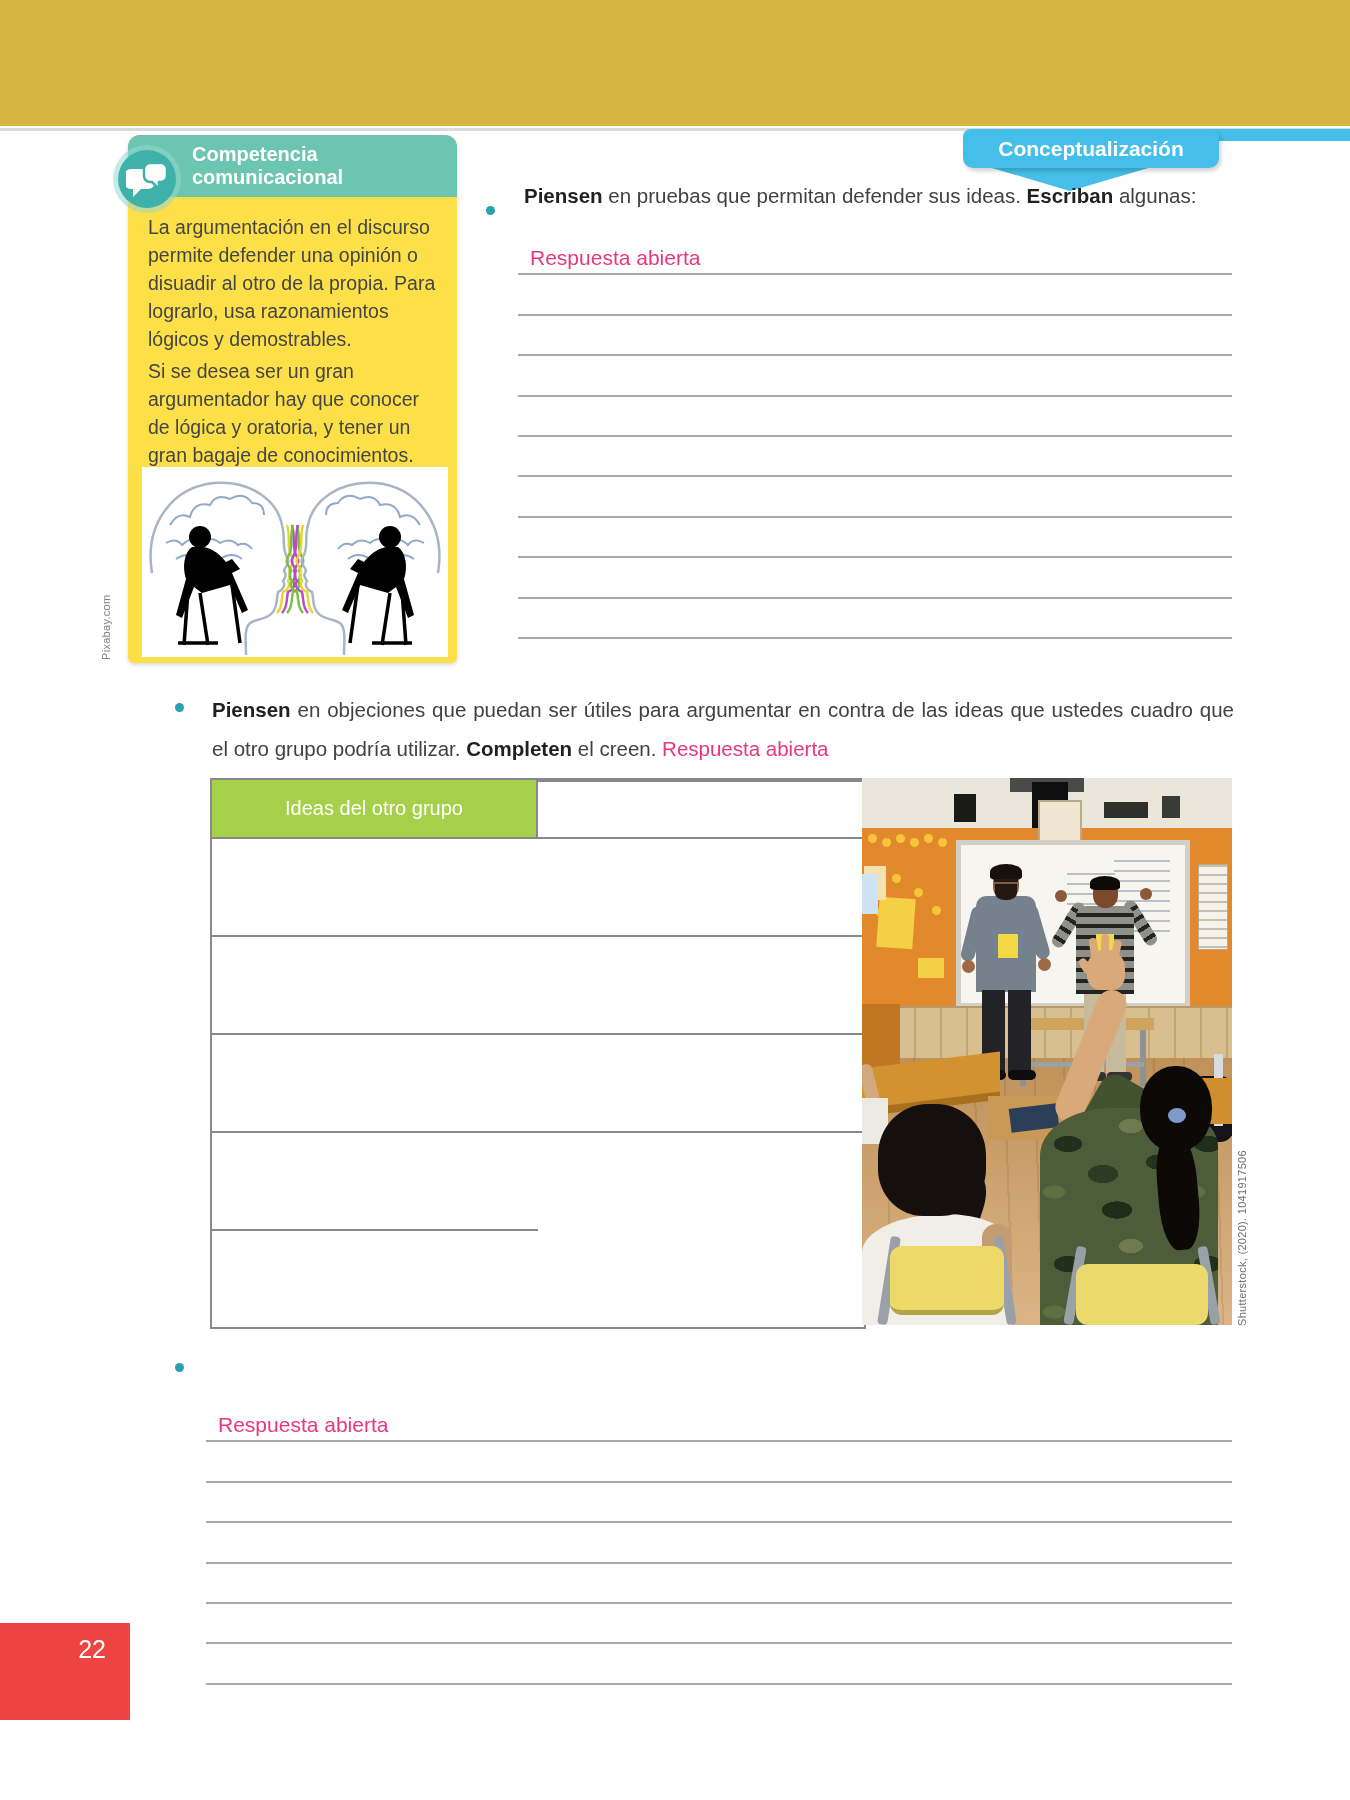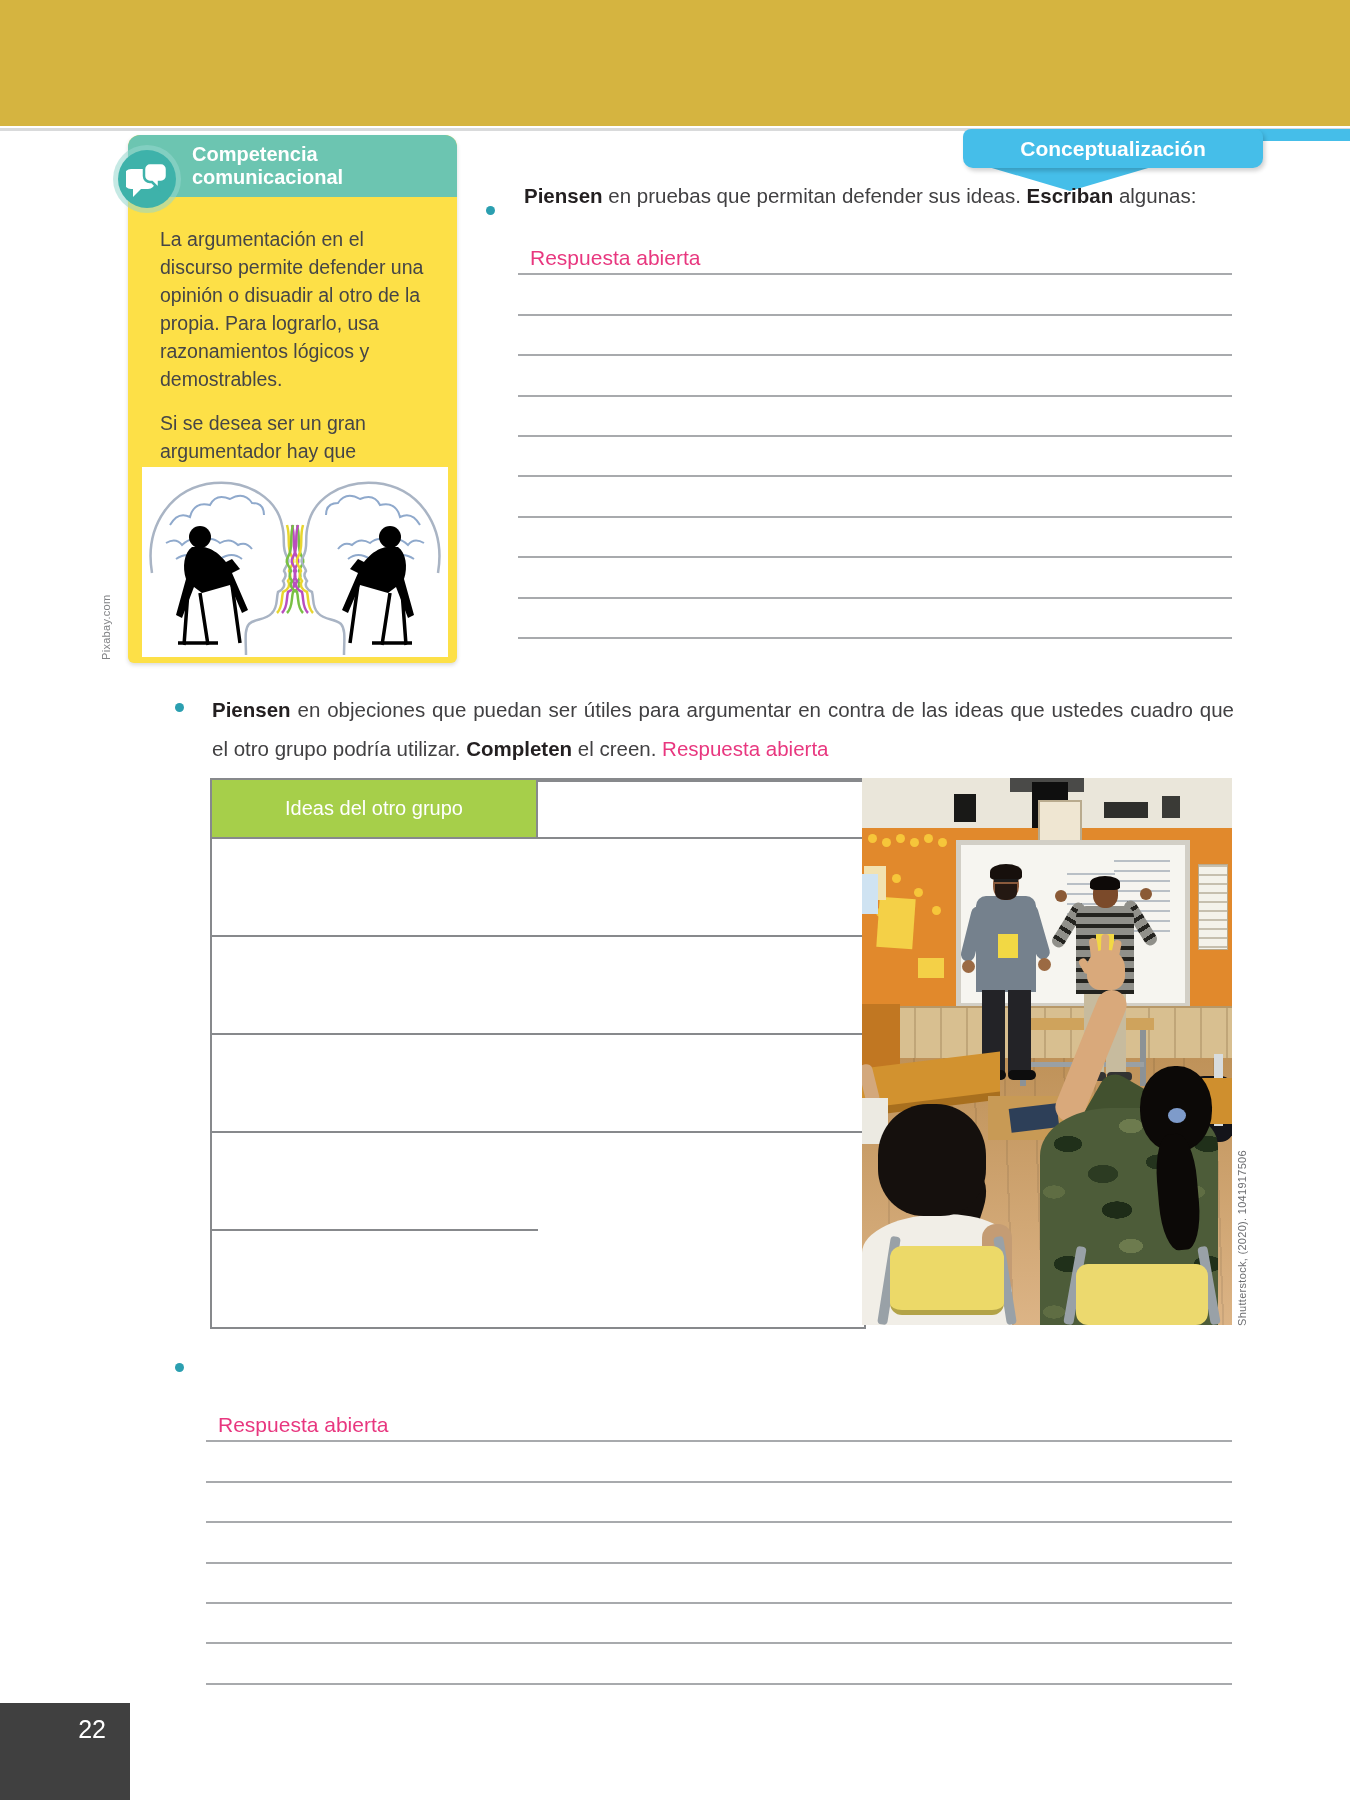--- a/index.html
+++ b/index.html
@@ -5,36 +5,36 @@
   html,body{margin:0;padding:0;background:#ffffff;}
   .page{position:relative;width:1350px;height:1800px;background:#fff;overflow:hidden;
         font-family:"Liberation Sans", sans-serif;color:#414042;}
 
   
   .banner{position:absolute;left:0;top:0;width:1350px;height:126px;background:#d5b440;}
   .toprule{position:absolute;left:0;top:128px;width:1350px;height:3px;background:#d9dadb;}
 
   
   .tab-strip{position:absolute;left:1160px;top:129px;width:190px;height:12px;background:#45bee9;}
-  .tab-body{position:absolute;left:963px;top:129px;width:300px;height:39px;background:#45bee9;
+  .tab-body{position:absolute;left:963px;top:129px;width:256px;height:39px;background:#45bee9;
             border-radius:8px 8px 10px 10px;box-shadow:2px 3px 4px rgba(0,0,0,.18);
             display:flex;align-items:center;justify-content:center;
             color:#fff;font-weight:bold;font-size:21px;}
   .tab-point{position:absolute;left:985px;top:166px;width:170px;height:25px;background:#45bee9;
              clip-path:polygon(0 0,100% 0,50% 100%);}
 
   
   .sidebar{position:absolute;left:128px;top:135px;width:329px;height:528px;
            background:#fde047;border-radius:12px 12px 6px 6px;box-shadow:0 2px 4px rgba(0,0,0,.15);}
   .sb-head{position:relative;width:100%;height:62px;background:#6cc5b1;border-radius:12px 12px 0 0;}
   .sb-title{padding:8px 6px 0 64px;color:#fff;font-weight:bold;font-size:20px;line-height:23px;}
   .badge{position:absolute;left:-10px;top:15px;width:58px;height:58px;border-radius:50%;
          background:#3eb2aa;box-shadow:0 0 0 5px rgba(150,215,205,.55);display:flex;align-items:center;justify-content:center;}
   .sb-body{padding:12px 14px 0 16px;font-size:19.5px;line-height:28px;color:#454547;}
-  .sb-body p{margin:16px;}
+  .sb-body p{margin:4px;}
   .illus{position:absolute;left:14px;top:332px;width:306px;height:190px;background:#ffffff;}
   .credit-v{position:absolute;font-size:11px;color:#808285;writing-mode:vertical-rl;transform:rotate(180deg);
             letter-spacing:.3px;}
   .credit-pixabay{left:100px;top:575px;height:85px;}
   .credit-shutter{left:1236px;top:1148px;height:178px;color:#6d6e71;}
 
   
   .dot{position:absolute;width:9px;height:9px;border-radius:50%;background:#2b9fb0;}
   .btext{position:absolute;font-size:20.5px;color:#414042;}
   .btext b{color:#231f20;}
@@ -53,21 +53,21 @@
              display:grid;grid-template-columns:1fr 1fr;grid-template-rows:57px repeat(5,1fr);
              border:2px solid #87898c;background:#fff;}
   .th{display:flex;align-items:center;justify-content:center;color:#fff;font-weight:normal;font-size:20px;}
   .th-left{background:#a6cf4a;}
   .th-right{background:#5cba4e;}
   .cell{border-top:2px solid #87898c;}
   .cell.left{border-right:2px solid #87898c;}
   .th-left{border-right:2px solid #87898c;}
 
   
-  .pageno{position:absolute;left:0;top:1703px;width:130px;height:97px;background:#404040;}
+  .pageno{position:absolute;left:0;top:1623px;width:130px;height:97px;background:#ef4444;}
   .pageno span{display:block;text-align:right;padding:12px 24px 0 0;font-size:25px;color:#fff;}
 
   
   .photo{position:absolute;left:862px;top:778px;width:370px;height:547px;overflow:hidden;background:#c8a06a;}
   .photo div{position:absolute;}
   .ceiling{left:0;top:0;width:370px;height:52px;background:#eae6da;}
   .proj{left:148px;top:0;width:74px;height:14px;background:#4a4a48;}
   .spk-a{left:92px;top:16px;width:22px;height:28px;background:#191917;}
   .spk-b{left:170px;top:4px;width:36px;height:46px;background:#0f0f0f;}
   .spk-c{left:242px;top:24px;width:44px;height:16px;background:#2f2f2c;}

